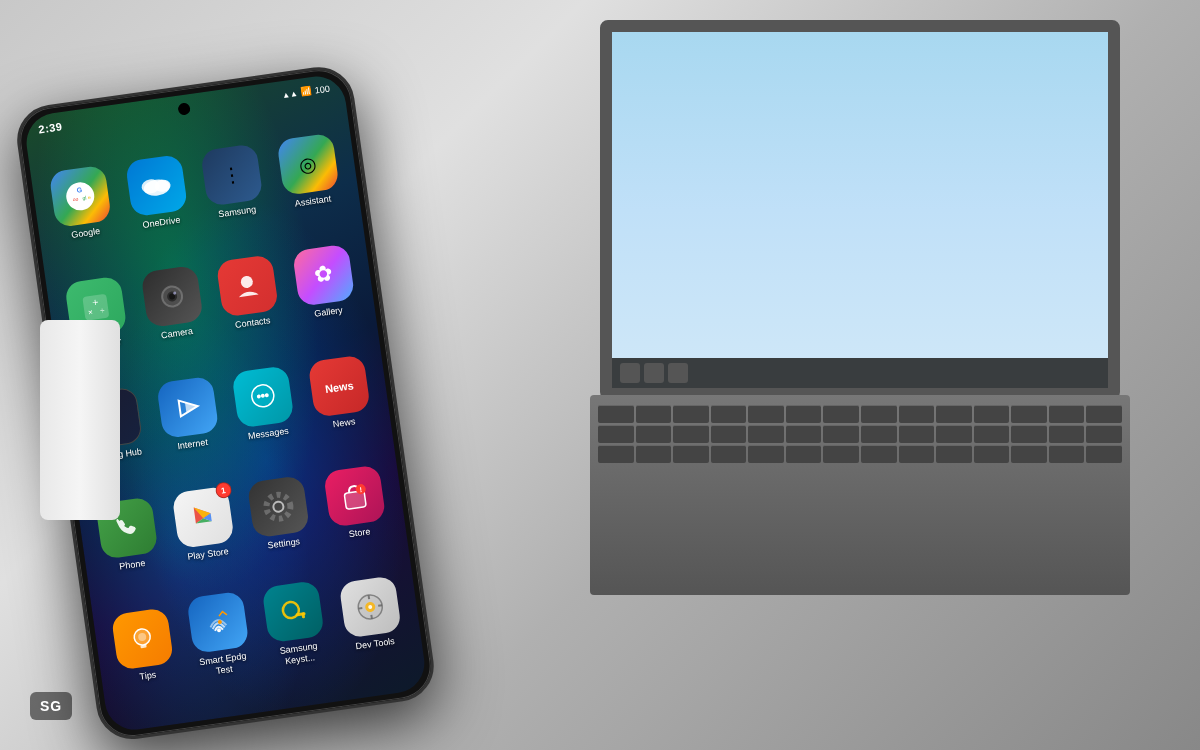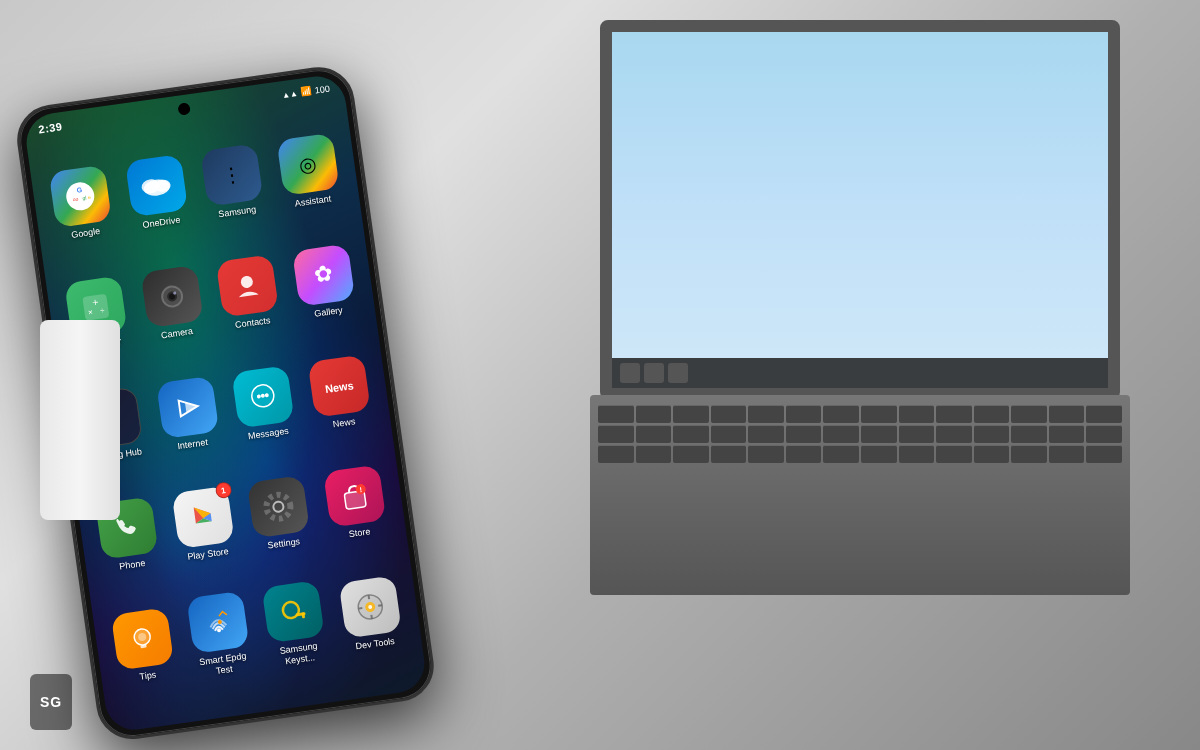--- a/index.html
+++ b/index.html
@@ -262,27 +262,27 @@
       width: 80px;
       height: 200px;
       background: linear-gradient(to right, #e8e8e8 0%, #f5f5f5 50%, #e0e0e0 100%);
       border-radius: 8px;
       z-index: 1;
     }
 
     
     .watermark {
       position: absolute;
-      bottom: 20px;
+      bottom: 30px;
       left: 30px;
       background: rgba(0,0,0,0.5);
       color: white;
       font-size: 14px;
       font-weight: bold;
-      padding: 20px 10px;
+      padding: 6px 10px;
       border-radius: 6px;
       z-index: 100;
       letter-spacing: 1px;
     }
   </style>
 </head>
 <body>
 
 <div class="bg-scene">
   

